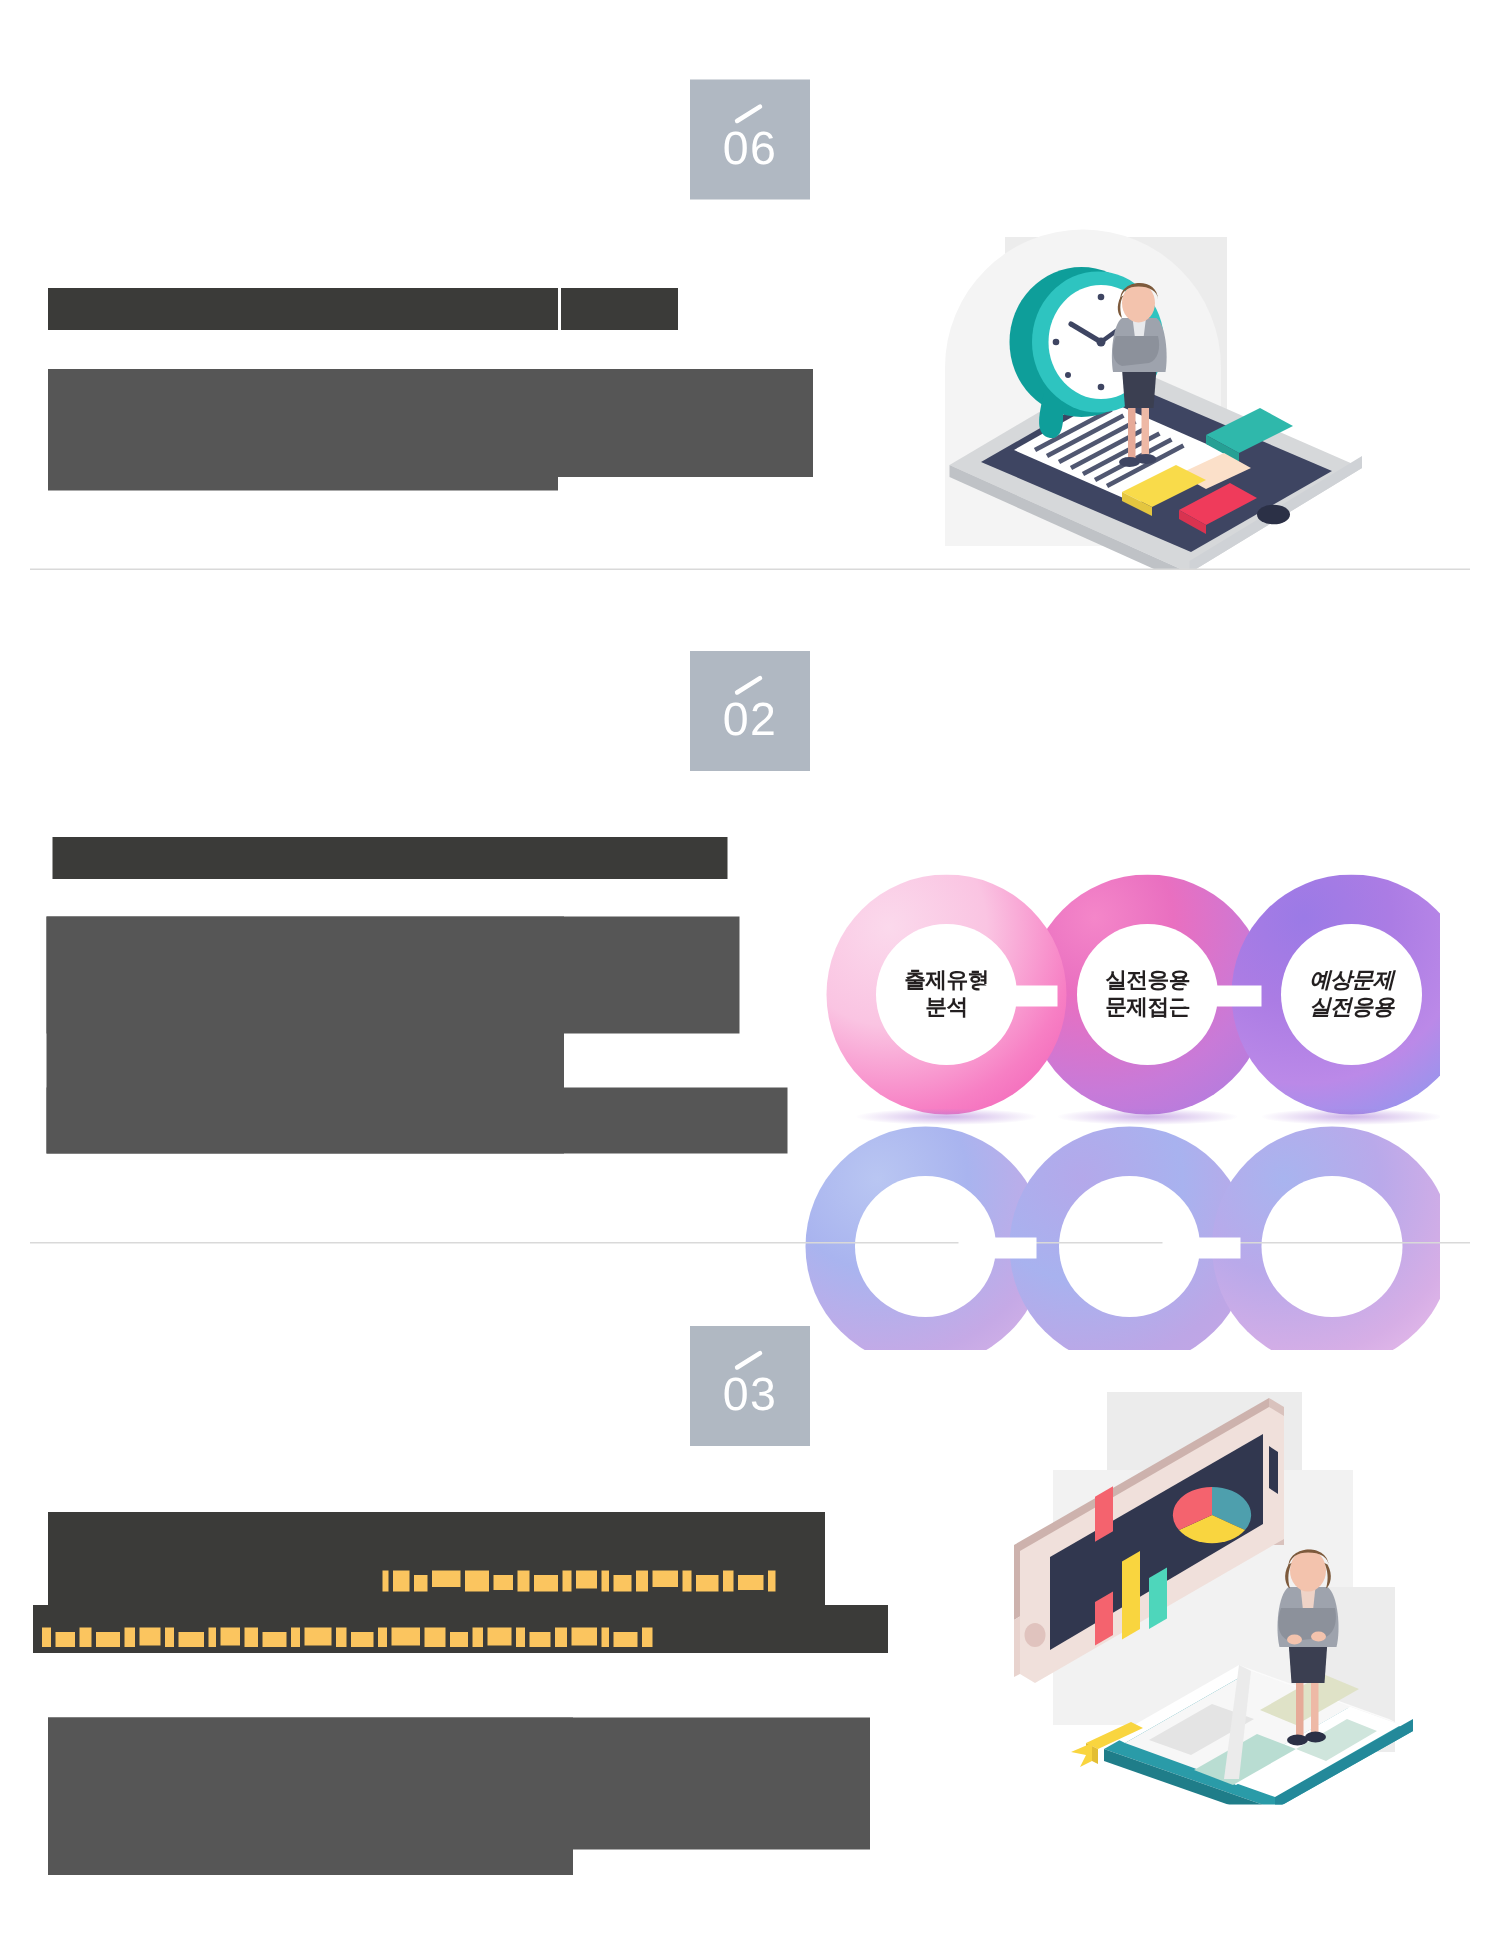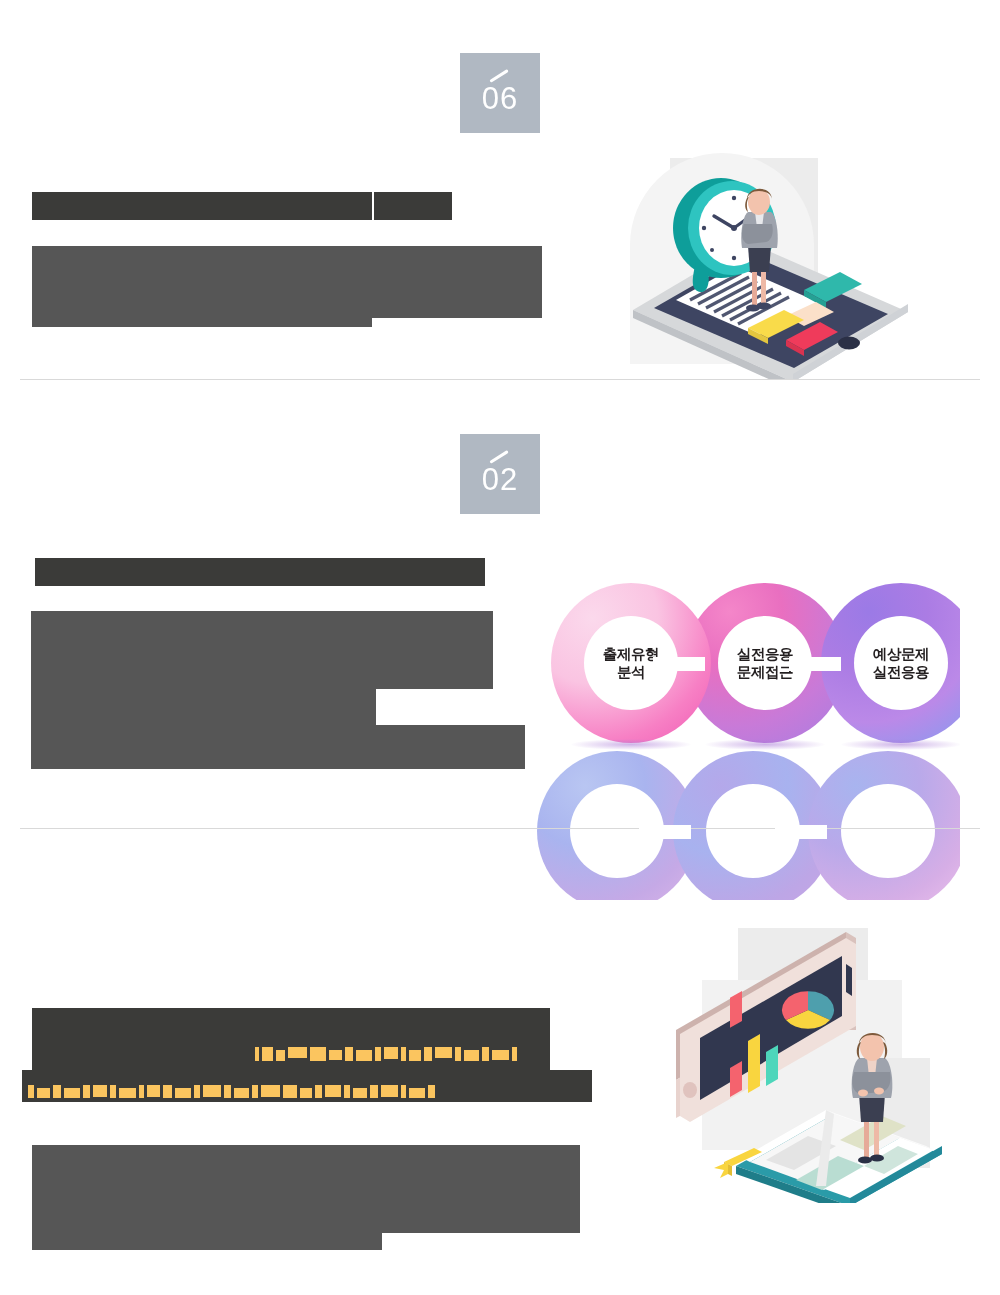--- a/index.html
+++ b/index.html
@@ -123,21 +123,21 @@
   .ring-shadow {
     position: absolute;
     width: 120px;
     height: 11px;
     border-radius: 50%;
     background: radial-gradient(ellipse at center, rgba(167,119,214,.55) 0%, rgba(167,119,214,0) 72%);
   }
 
   .r1 { background: radial-gradient(circle at 26% 22%, #fbd9ec 0%, #fac4e2 38%, #f77fc4 72%, #ef59b3 100%); }
   .r2 { background: radial-gradient(circle at 28% 18%, #f486c9 0%, #e96fc0 30%, #c87ad8 66%, #a77ee2 100%); }
-  .r3 { background: radial-gradient(circle at 30% 18%, #9b7ae6 0%, #ab7ce4 34%, #bb89e8 64%, #7f9df0 100%); }
+  .r3 { background: radial-gradient(circle at 30% 18%, #9b7ae6 0%, #ab7ce4 34%, #bb89e8 64%, #7f9df0 100%); font-style: italic; }
   .r4 { background: radial-gradient(circle at 30% 22%, #b9c6f2 0%, #a9b4ef 36%, #c5a9e6 72%, #dcb6e8 100%); }
   .r5 { background: radial-gradient(circle at 30% 22%, #b4a8ea 0%, #a8b2ef 40%, #bda6e6 74%, #c7a6e4 100%); }
   .r6 { background: radial-gradient(circle at 30% 22%, #a8b4ef 0%, #b9a9ea 38%, #d6aee6 72%, #efc3ec 100%); }
   .ring.lower .hole-plain {
     position: absolute;
     left: 50%;
     top: 50%;
     transform: translate(-50%, -50%);
     width: 94px;
     height: 94px;
@@ -287,20 +287,24 @@
     </div>
     <div class="ring lower r6" style="left:275px; top:168px;">
       <div class="hole-plain"></div>
     </div>
     <div class="connector" style="left:106px; top:242px; width:52px;"></div>
     <div class="connector" style="left:242px; top:242px; width:52px;"></div>
   </div>
 
   <div class="divider" style="top:828px;"></div>
 
+  <div class="step-badge" style="left:460px; top:884px;">
+    <div class="tick"></div>
+    <div class="num">03</div>
+  </div>
 
   <div class="redact dark" style="left:32px; top:1008px; width:518px; height:66px;"></div>
   <div class="redact dark" style="left:22px; top:1070px; width:570px; height:32px;"></div>
 
   <div class="redact accent" style="left:255px; top:1047px; width:4px;  height:14px;"></div>
   <div class="redact accent" style="left:262px; top:1047px; width:11px; height:14px;"></div>
   <div class="redact accent" style="left:276px; top:1050px; width:9px;  height:11px;"></div>
   <div class="redact accent" style="left:288px; top:1047px; width:19px; height:11px;"></div>
   <div class="redact accent" style="left:310px; top:1047px; width:16px; height:14px;"></div>
   <div class="redact accent" style="left:329px; top:1050px; width:13px; height:10px;"></div>

